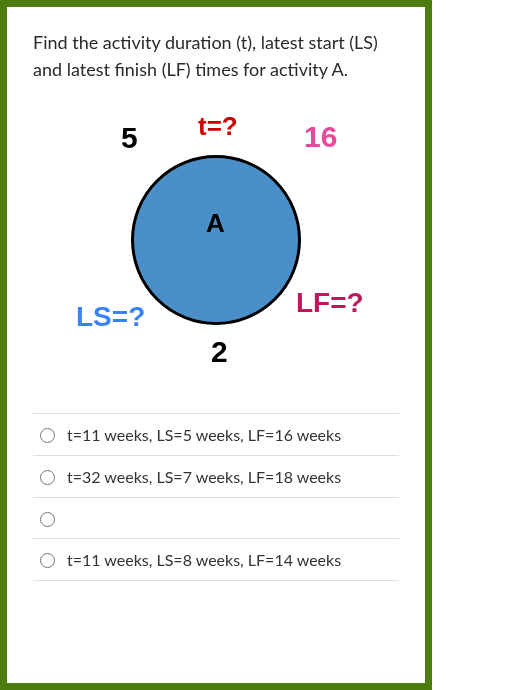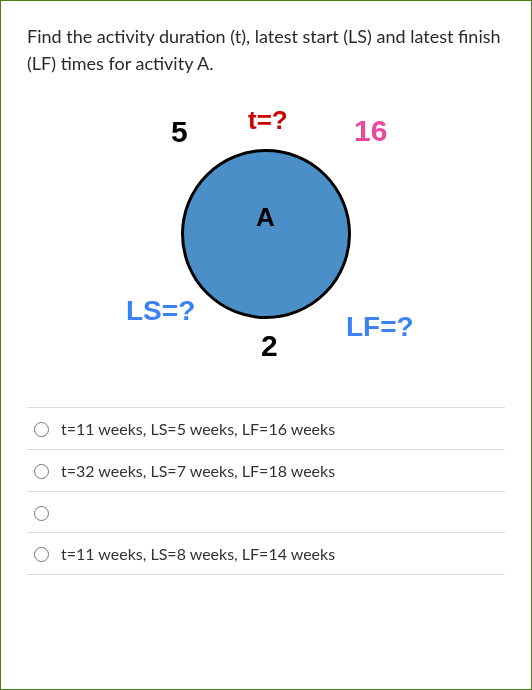--- a/index.html
+++ b/index.html
@@ -4,23 +4,23 @@
   <style>
     * { box-sizing: border-box; }
     body {
       margin: 0;
       padding: 0;
       font-family: 'Segoe UI', Lato, Arial, sans-serif;
       color: #333;
       background: #fff;
     }
     .container {
-      width: 532px;
+      width: 432px;
       height: 690px;
-      border: 1px solid #4d7c0f;
+      border: 7px solid #4d7c0f;
       padding: 22px 26px;
       position: relative;
     }
     .question-text {
       font-size: 18px;
       color: #2a2a2a;
       line-height: 1.5;
       margin-bottom: 20px;
     }
     .diagram {
@@ -69,23 +69,23 @@
       color: #ec4899;
     }
     .label-LS {
       left: 40px;
       top: 198px;
       font-size: 28px;
       color: #3b82f6;
     }
     .label-LF {
       left: 260px;
-      top: 214px;
+      top: 184px;
       font-size: 28px;
-      color: #3b82f6;
+      color: #be185d;
     }
     .label-2 {
       left: 175px;
       top: 232px;
       font-size: 30px;
       color: #000;
     }
     .options {
       margin-top: 28px;
     }

